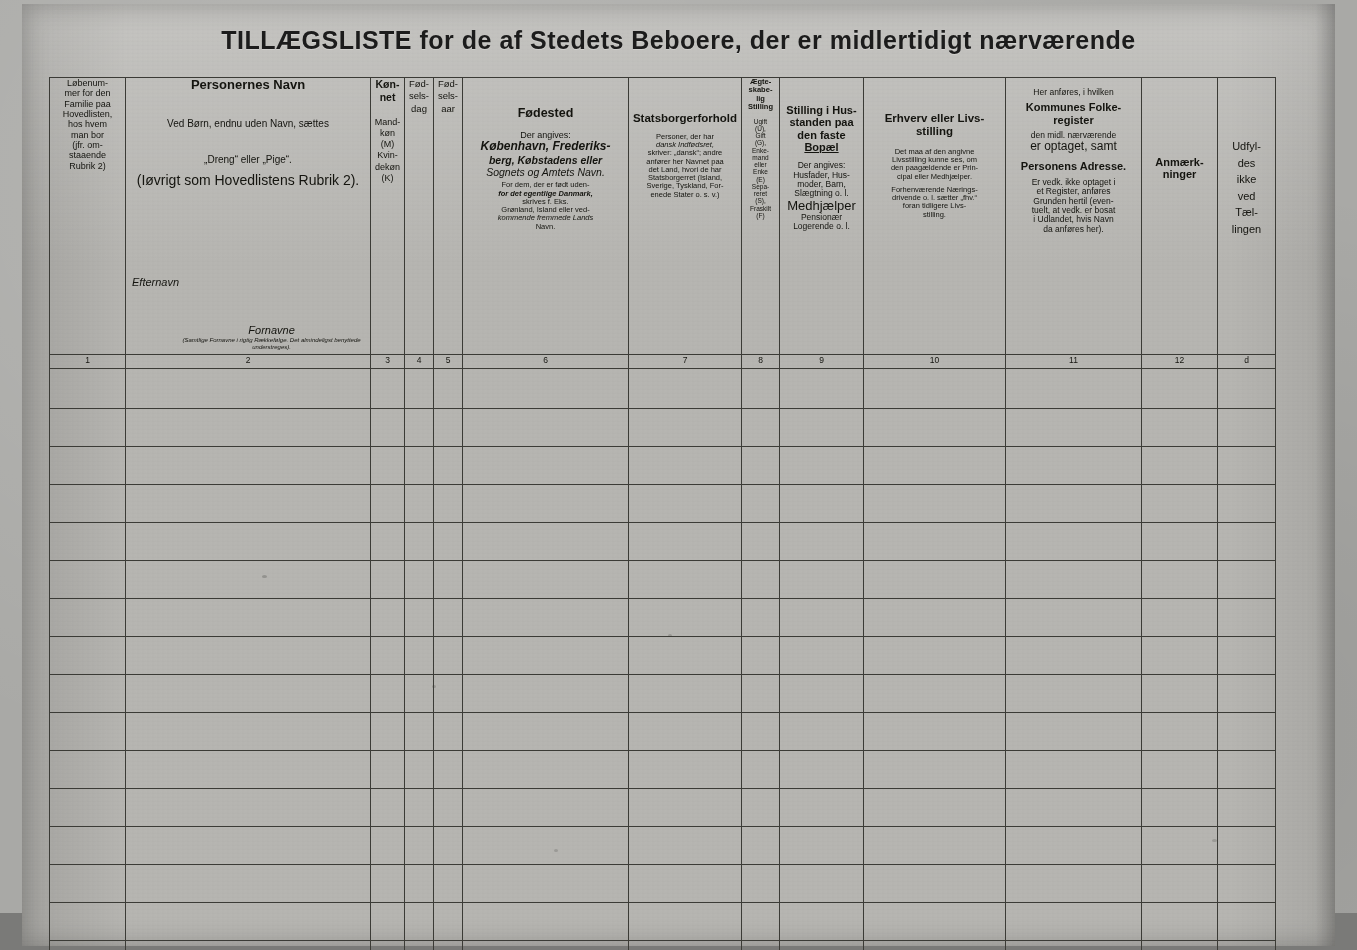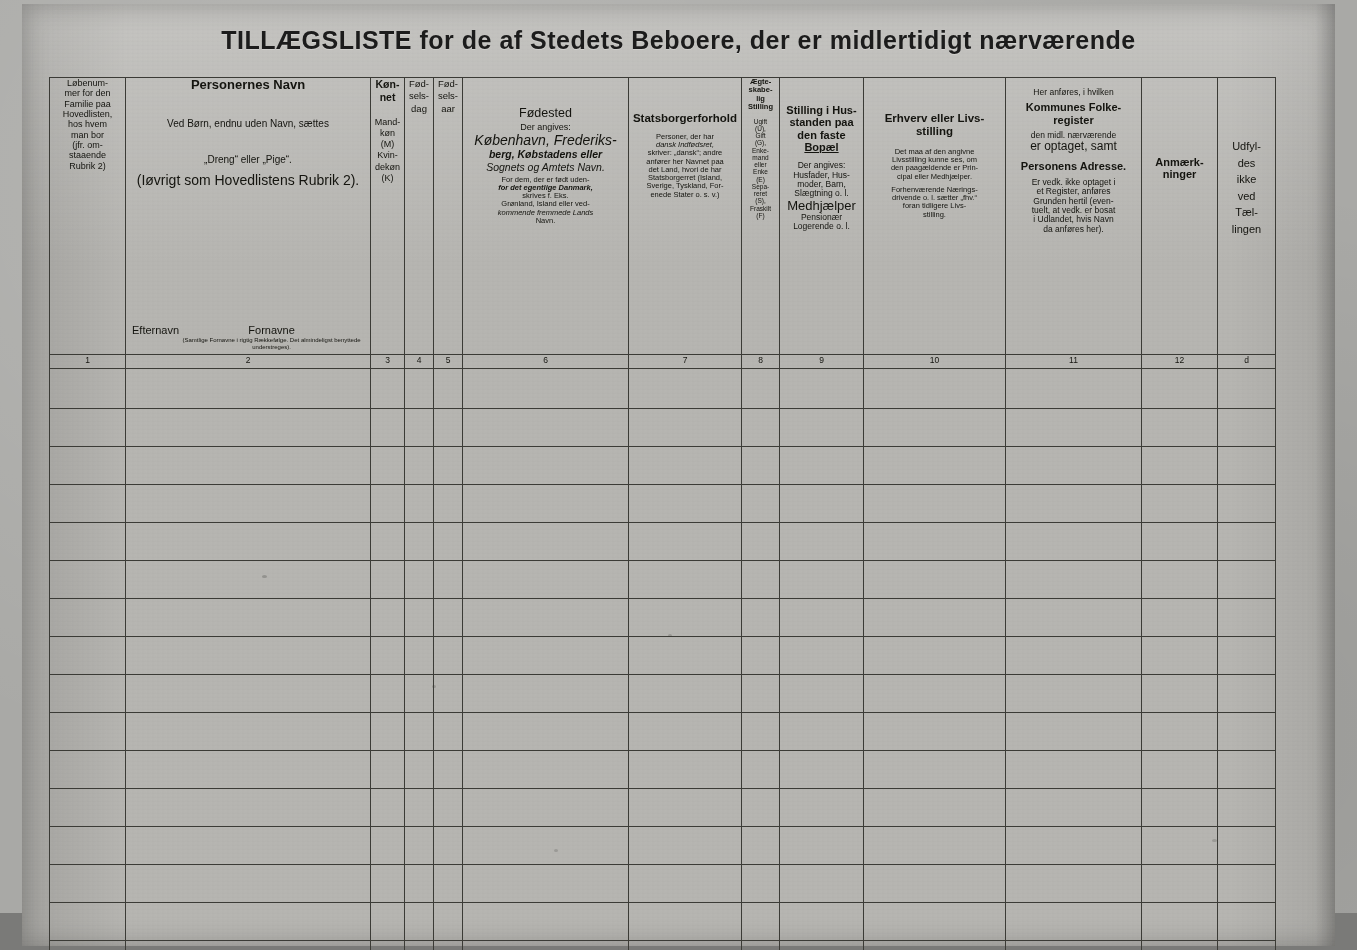--- a/index.html
+++ b/index.html
@@ -81,24 +81,24 @@
   }
   .hdr {
     height: 198px;
     position: relative;
     padding: 3px 3px 0 3px;
     text-align: center;
     line-height: 1.12;
     font-weight: normal;
   }
   .hdr .big {
-    font-weight: normal;
+    font-weight: bold;
     font-size: 12.5px;
     display: block;
-    margin-bottom: 2px;
+    margin-bottom: 10px;
   }
   .hdr .big2 {
     font-weight: bold;
     font-size: 11px;
     display: block;
   }
   .hdr .sm {
     font-size: 9px;
     display: block;
     line-height: 1.15;
@@ -130,22 +130,23 @@
   .c2 .t2 { font-size: 10px; margin-top: 25px; }
   .c2 .t3 { font-size: 14px; margin-top: 8px; }
   .c2row {
     position: absolute;
     left: 0; right: 0;
     bottom: 4px;
     display: flex;
     justify-content: center;
     padding: 0 6px;
     font-size: 11px;
-  }
-  .c2row .fn { position: relative; text-align: center; }
+    font-style: italic;
+  }
+  .c2row .fn { position: relative; text-align: center; margin-top: 48px; }
   .c2row .fn .note {
     font-size: 6px;
     line-height: 1.05;
     display: block;
     margin-top: 1px;
   }
 
   .col-kon { font-size: 9px; line-height: 1.25; padding-top: 26px; }
   .col-kon b { font-size: 10.5px; }
   .col-dag { font-size: 9.5px; line-height: 1.3; padding-top: 40px; font-weight: normal; }
@@ -246,21 +247,21 @@
 
           <th class="hdr col-dag">
             <span>Fød-</span><br>
             <span>sels-</span><br>
             <span>aar</span>
           </th>
 
           <th class="hdr" style="padding-top:28px">
             <span class="big">Fødested</span>
             <span class="sm">Der angives:</span>
-            <span class="sm it" style="font-size:14px;font-weight:normal">København, Frederiks-</span>
+            <span class="sm it" style="font-size:12px;font-weight:bold">København, Frederiks-</span>
             <span class="sm it" style="font-size:10.5px;font-weight:bold">berg, Købstadens eller</span>
             <span class="sm" style="font-size:10.5px"><i>Sognets og Amtets Navn.</i></span>
             <span class="xsm" style="margin-top:3px">For dem, der er født uden-</span>
             <span class="xsm it" style="font-weight:bold">for det egentlige Danmark,</span>
             <span class="xsm">skrives f. Eks.</span>
             <span class="xsm">Grønland, Island eller ved-</span>
             <span class="xsm it">kommende fremmede Lands</span>
             <span class="xsm">Navn.</span>
           </th>
 

